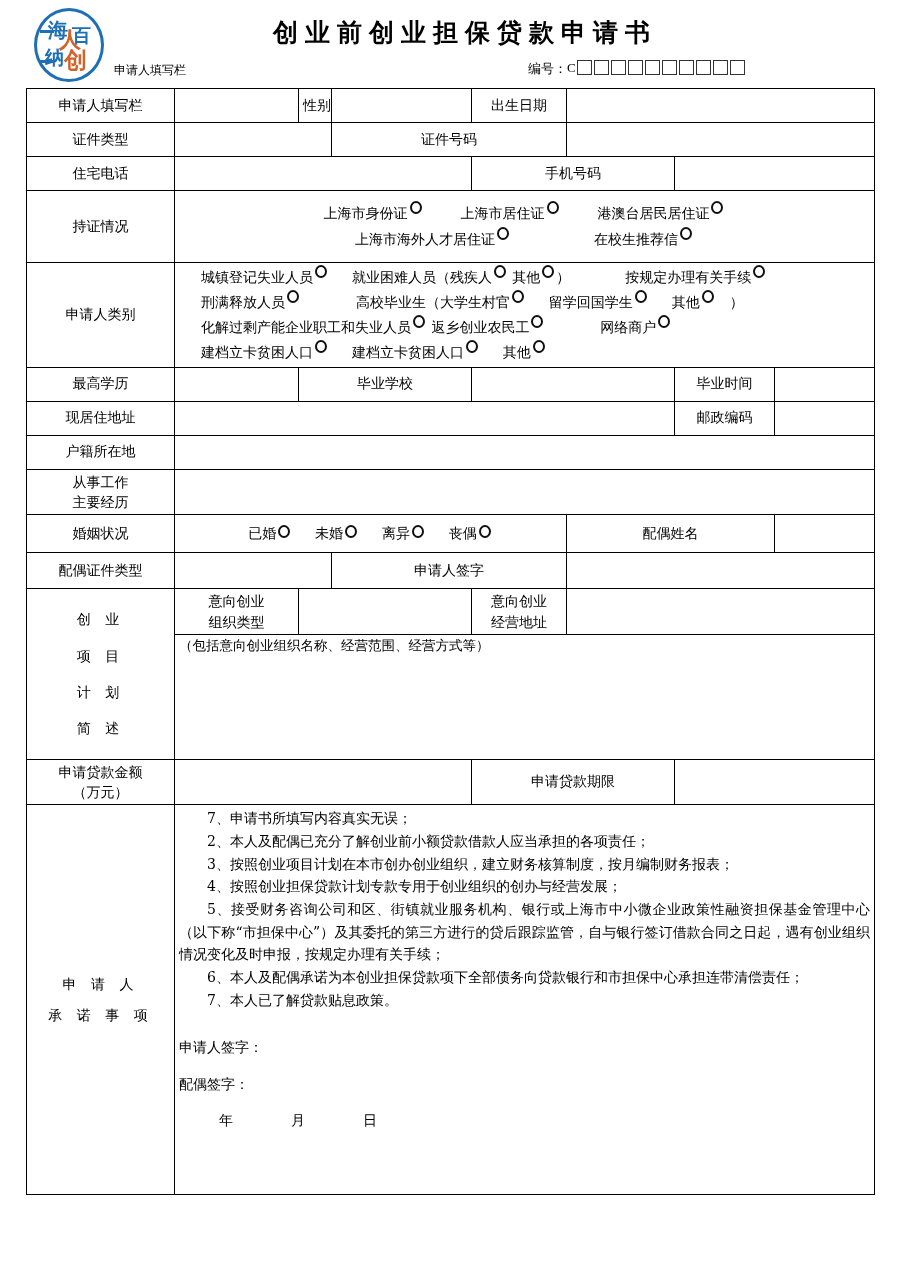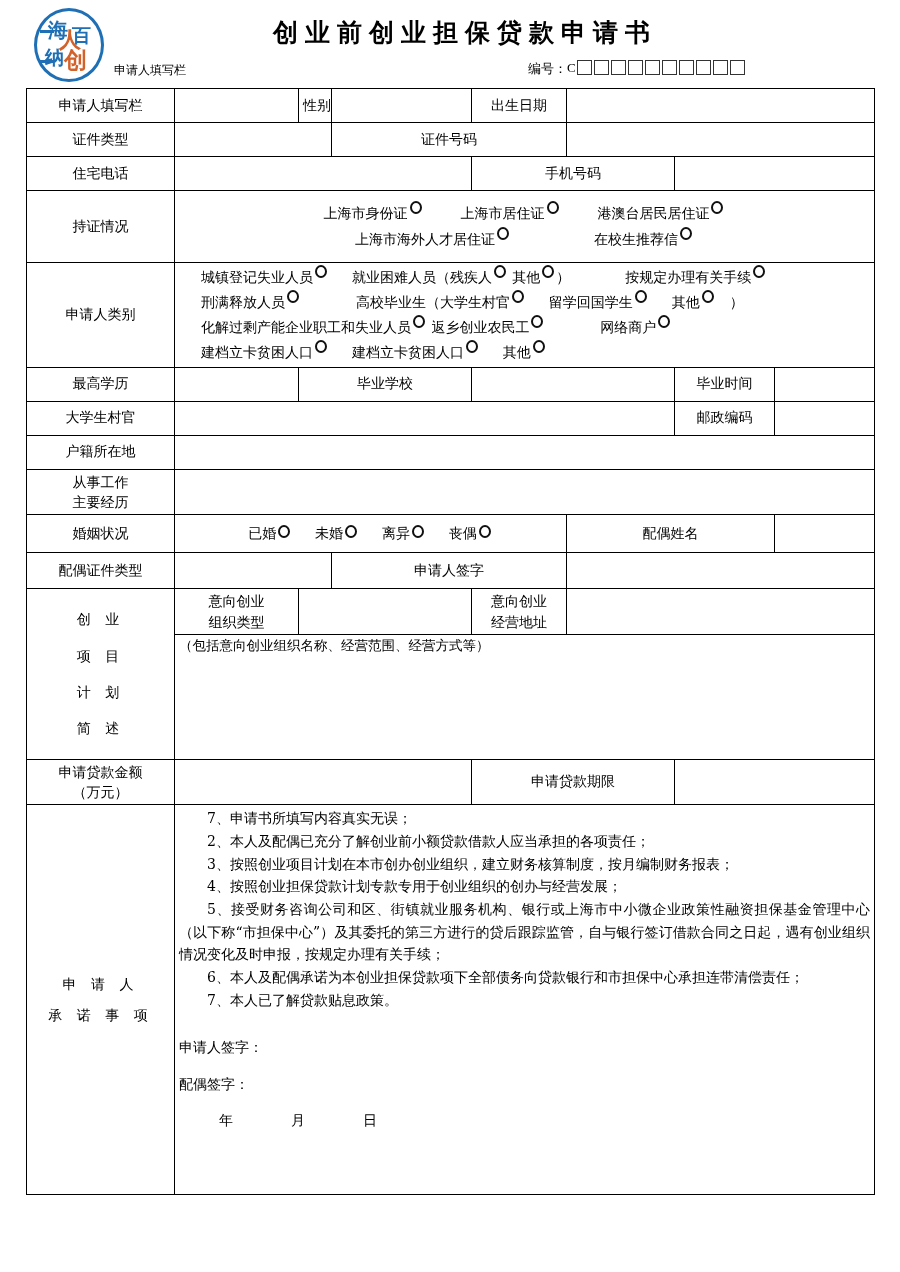--- a/index.html
+++ b/index.html
@@ -369,21 +369,21 @@
     <tr>
       <td class="lbl" style="height:34px">最高学历</td>
       <td></td>
       <td class="lbl" colspan="2">毕业学校</td>
       <td colspan="2"></td>
       <td class="lbl">毕业时间</td>
       <td></td>
     </tr>
 
     <tr>
-      <td class="lbl" style="height:34px">大学生村官</td>
+      <td class="lbl" style="height:34px">现居住地址</td>
       <td colspan="5"></td>
       <td class="lbl">邮政编码</td>
       <td></td>
     </tr>
 
     <tr>
       <td class="lbl" style="height:34px">户籍所在地</td>
       <td colspan="7"></td>
     </tr>
 

